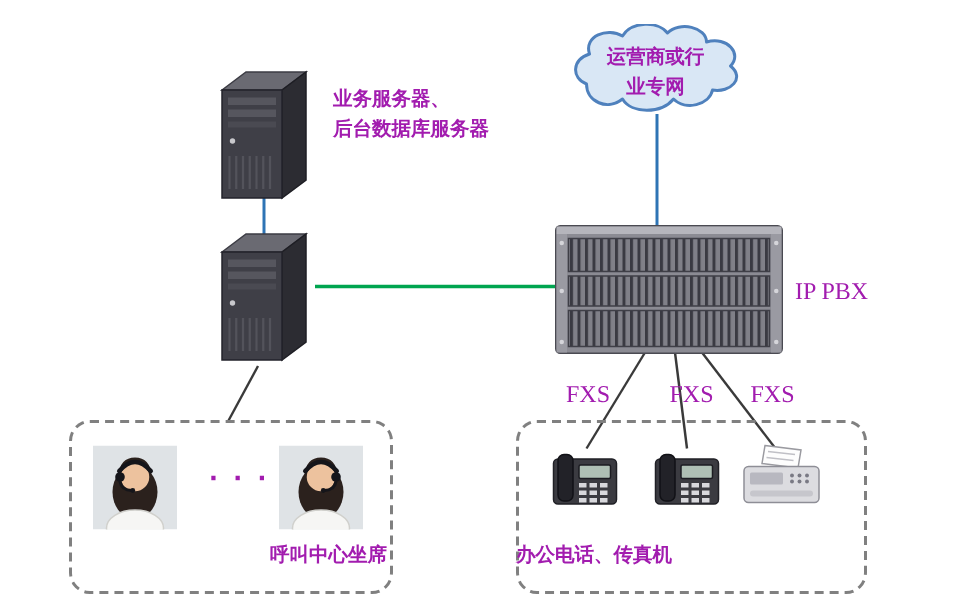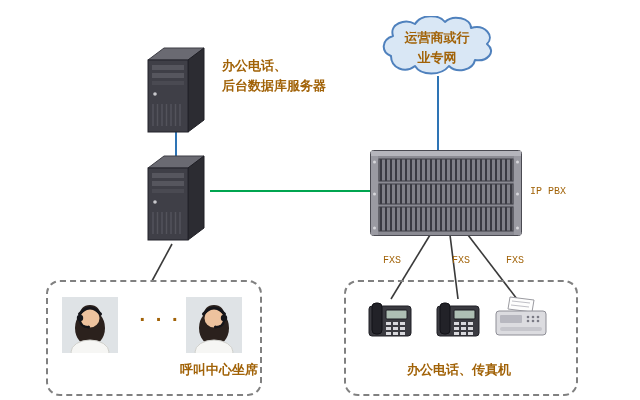--- a/index.html
+++ b/index.html
@@ -4,43 +4,43 @@
 <style>
   html,body{margin:0;padding:0;background:#fff;}
   #canvas{position:relative;width:640px;height:400px;background:#ffffff;overflow:hidden;
           font-family:"Liberation Sans",sans-serif;}
   #lines{position:absolute;left:0;top:0;width:640px;height:400px;}
   .line-blue{stroke:var(--line-blue,#2e74b5);stroke-width:2;}
   .line-green{stroke:var(--line-green,#00a550);stroke-width:2.2;}
   .line-dark{stroke:var(--line-dark,#3a3a3a);stroke-width:1.6;}
   .icon{position:absolute;}
   .icon svg{display:block;width:100%;height:100%;}
-  .label{position:absolute;color:#a16207;}
+  .label{position:absolute;color:#a21caf;}
   .cjk{font-size:13px;font-weight:600;line-height:1.55;white-space:pre-line;}
-  .latin{font-family:Liberation Mono, monospace;font-size:10px;font-weight:500;}
+  .latin{font-family:Liberation Serif, serif;font-size:16px;font-weight:500;}
   .group-box{position:absolute;border:2px dashed var(--box-dash,#808080);border-radius:14px;}
   .cloud-shape{fill:var(--cloud-fill,#d9e7f5);stroke:var(--cloud-stroke,#4f81bd);stroke-width:2;stroke-linejoin:round;}
   #app-server-icon{left:140px;top:42px;width:72px;height:96px;}
   #app-server-label{left:222px;top:56px;text-align:left;}
   #cloud-icon{left:376px;top:16px;width:122px;height:64px;}
   #cloud-label{left:388px;top:28px;width:98px;text-align:center;}
   #cti-icon{left:140px;top:150px;width:72px;height:96px;}
   #cti-label{left:100px;top:156px;width:36px;text-align:center;}
   #pbx-icon{left:370px;top:150px;width:152px;height:86px;}
   #pbx-label{left:530px;top:186px;}
   #fxs-1{left:374px;top:255px;width:36px;text-align:center;}
   #fxs-2{left:443px;top:255px;width:36px;text-align:center;}
   #fxs-3{left:497px;top:255px;width:36px;text-align:center;}
   #cc-box{left:46px;top:280px;width:212px;height:112px;}
   #office-box{left:344px;top:280px;width:230px;height:112px;}
   #agent-1{left:62px;top:297px;width:56px;height:56px;}
   #agent-2{left:186px;top:297px;width:56px;height:56px;}
   #cc-dots{left:128px;top:308px;width:64px;text-align:center;font-size:20px;font-weight:700;letter-spacing:2px;}
   #cc-label{left:46px;top:360px;width:212px;text-align:right;}
-  #office-label{left:344px;top:360px;width:230px;text-align:center;}
+  #office-label{left:344px;top:360px;width:230px;}
   #phone-1{left:368px;top:300px;width:44px;height:38px;}
   #phone-2{left:436px;top:300px;width:44px;height:38px;}
   #fax-1{left:494px;top:296px;width:54px;height:44px;}
 </style>
 </head>
 <body>
 
 <div id="canvas">
 
   <svg id="lines">
@@ -66,21 +66,21 @@
         <line x1="13" y1="62" x2="13" y2="84"></line>
           <line x1="17.5" y1="62" x2="17.5" y2="84"></line>
         <line x1="22" y1="62" x2="22" y2="84"></line>
           <line x1="26.5" y1="62" x2="26.5" y2="84"></line>
         <line x1="31" y1="62" x2="31" y2="84"></line>
           <line x1="35.5" y1="62" x2="35.5" y2="84"></line>
         <line x1="40" y1="62" x2="40" y2="84"></line>
       </g>
     </svg>
   </div>
-  <div class="label cjk" id="app-server-label">办公电话、
+  <div class="label cjk" id="app-server-label">业务服务器、
 后台数据库服务器</div>
 
   <div class="icon" id="cloud-icon">
     <svg viewBox="0 0 120 64">
       <path class="cloud-shape" d="M14,40 C4,36 4,24 16,20 C12,8 28,2 38,8 C44,-2 62,-2 68,6
         C76,-2 94,2 94,12 C108,8 118,20 110,28 C120,36 110,46 98,44 C96,54 80,58 72,50
         C64,60 44,60 38,50 C28,58 14,52 14,40 Z"></path>
     </svg>
   </div>
   <div class="label cjk" id="cloud-label">运营商或行

